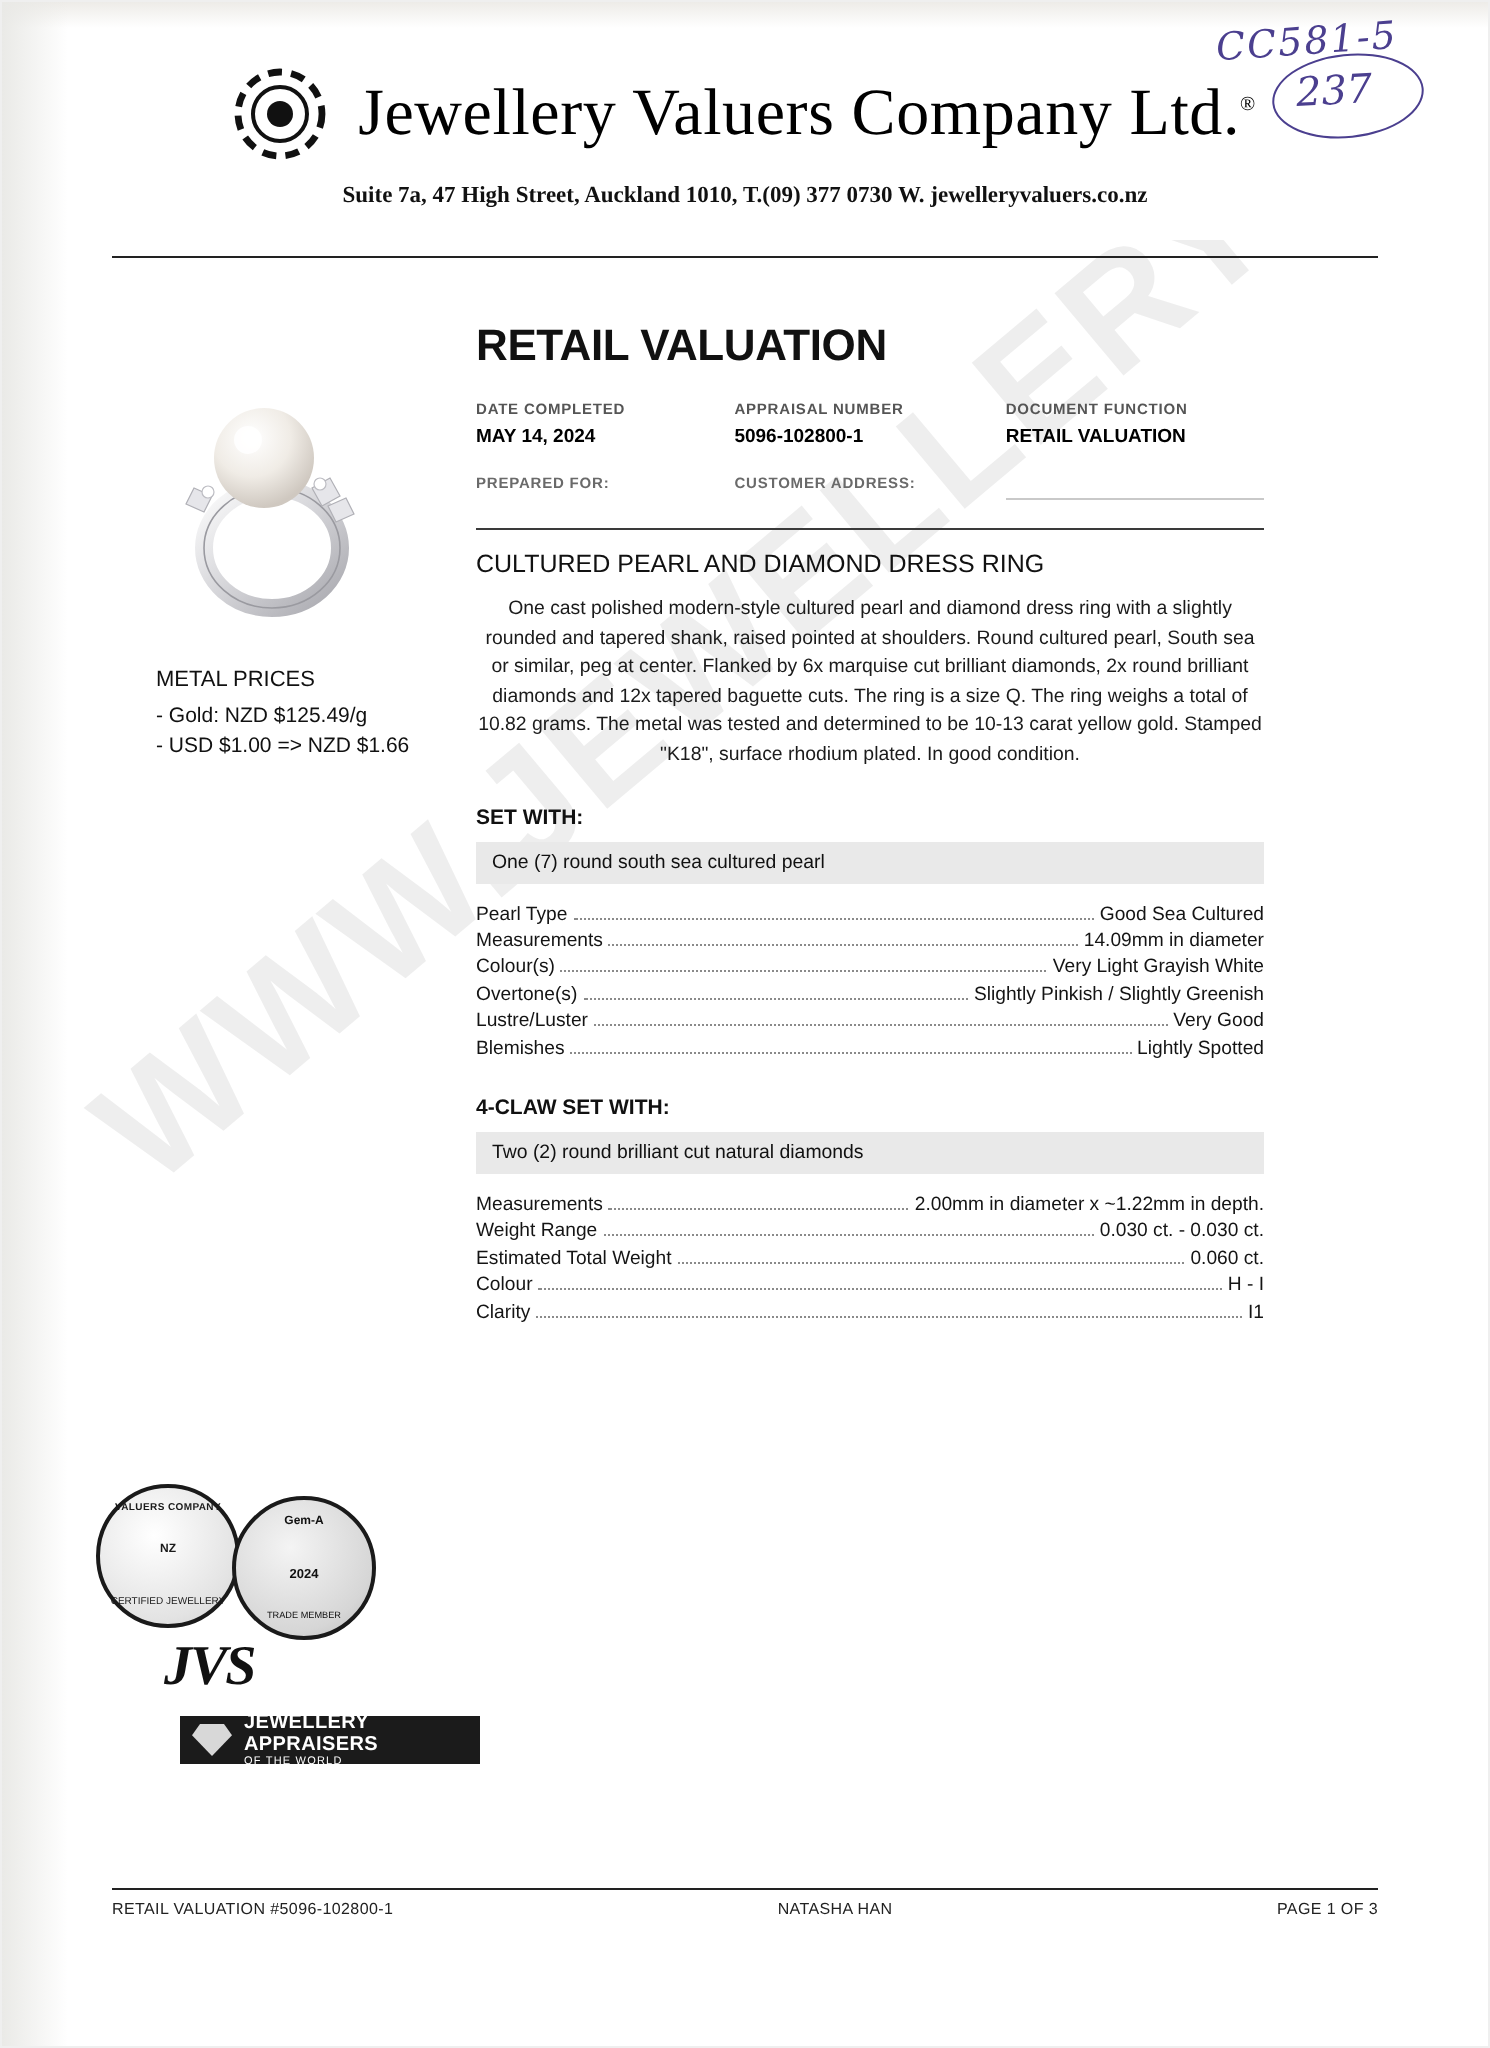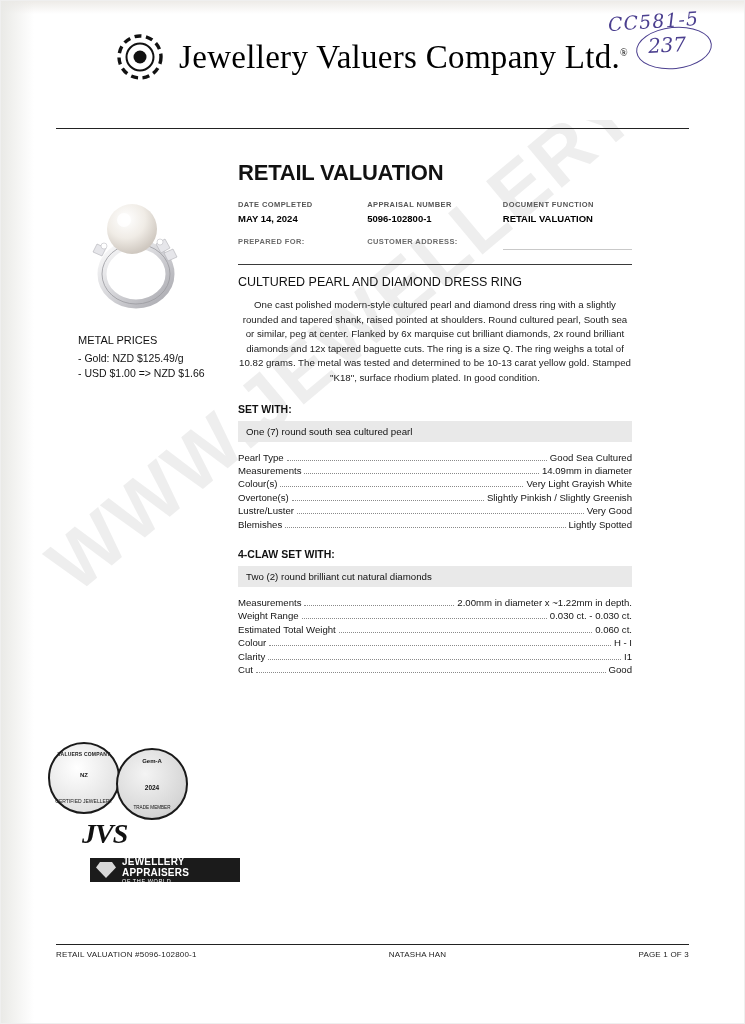--- a/index.html
+++ b/index.html
@@ -325,20 +325,21 @@
             <circle cx="23" cy="23" r="21" fill="none" stroke="#111" stroke-width="3.4" stroke-dasharray="7 4.6"></circle>
             <circle cx="23" cy="23" r="13.5" fill="none" stroke="#111" stroke-width="2"></circle>
             <circle cx="23" cy="23" r="6.5" fill="#111"></circle>
           </g>
         </svg>
       </div>
       <div class="brandname">
         <span>Jewellery Valuers Company Ltd.</span><span class="reg">®</span>
       </div>
     </div>
+    <div class="addressline">Suite 7a, 47 High Street, Auckland 1010, T.(09) 377 0730  W. jewelleryvaluers.co.nz</div>
   </div>
   <div class="rule rule-top"></div>
 
   <div class="ring-photo">
     <svg width="110" height="115" viewBox="0 0 110 115" aria-hidden="true">
       <defs>
         <radialGradient id="pearlg" cx="38%" cy="30%" r="70%">
           <stop offset="0%" stop-color="#ffffff"></stop>
           <stop offset="55%" stop-color="#f0ece6"></stop>
           <stop offset="100%" stop-color="#cfc8c0"></stop>
@@ -460,25 +461,20 @@
       <div class="spec-row">
         <span class="spec-key">Colour</span>
         <span class="spec-dots"></span>
         <span class="spec-val">H - I</span>
       </div>
       <div class="spec-row">
         <span class="spec-key">Clarity</span>
         <span class="spec-dots"></span>
         <span class="spec-val">I1</span>
       </div>
-      <div class="spec-row">
-        <span class="spec-key">Cut</span>
-        <span class="spec-dots"></span>
-        <span class="spec-val">Good</span>
-      </div>
     </div>
   </div>
 
   <div class="seals">
     <div class="seal-round seal-a">
       <div class="seal-a-text">
         <div class="sa1">VALUERS COMPANY</div>
         <div class="sa2">NZ</div>
         <div class="sa3">CERTIFIED JEWELLERY</div>
       </div>

